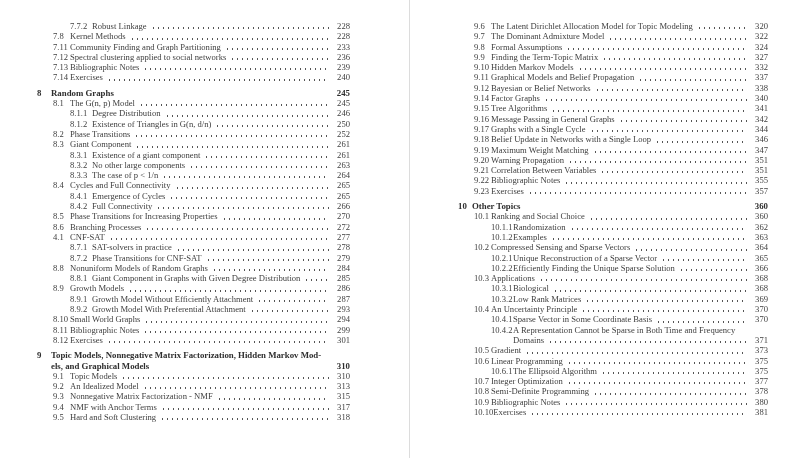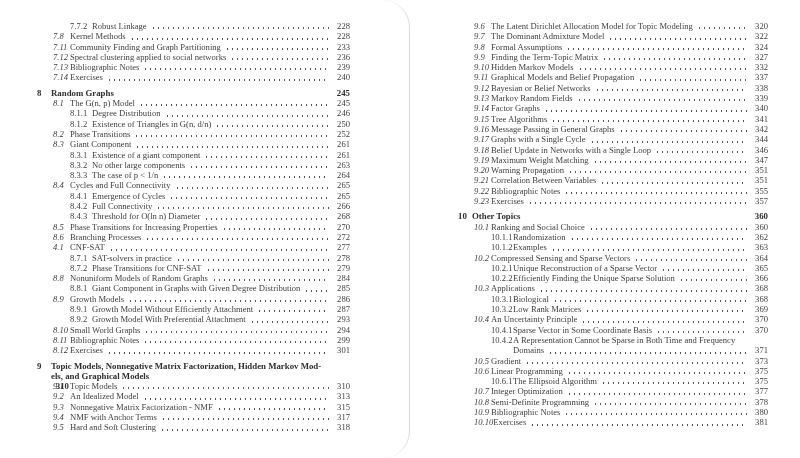--- a/index.html
+++ b/index.html
@@ -21,21 +21,20 @@
     height: 100%;
   }
   .page {
     box-sizing: border-box;
     height: 100%;
     background: var(--page-bg, #ffffff);
   }
   .page-left {
     width: 410px;
     border-right: 1px solid var(--divider, #dcdcdc);
-    border-radius: 27px;
   }
   .page-right {
     width: 389px;
   }
   .toc {
     box-sizing: border-box;
     padding-top: 21px;
   }
   .page-left .toc {
     margin-left: 37px;
@@ -54,30 +53,30 @@
     color: var(--text, #404040);
     white-space: nowrap;
   }
   .row.chapter, .row.chapter_cont {
     font-weight: bold;
     font-size: 8.8px;
     color: var(--heading, #2e2e2e);
   }
   .row.chapter { margin-top: 5px; }
   .row.chapter      { padding-left: 0; }
-  .row.chapter_cont { padding-left: 14px; flex-direction: column; }
+  .row.chapter_cont { padding-left: 14px; }
   .row.section      { padding-left: 16px; }
   .row.subsection   { padding-left: 33px; }
   .row.subsection_cont { padding-left: 55px; justify-content: center; }
   .num {
     flex: 0 0 auto;
     white-space: nowrap;
   }
   .chapter .num    { min-width: 14px; }
-  .section .num    { min-width: 17px; font-style: italic; }
+  .section .num    { min-width: 17px; }
   .subsection .num { min-width: 22px; }
   .title {
     flex: 0 0 auto;
     white-space: nowrap;
   }
   .dots {
     flex: 1 1 0;
     min-width: 0;
     align-self: stretch;
     margin: 0 3px 2px 4px;
@@ -201,26 +200,20 @@
             <span class="title">Emergence of Cycles</span>
             <span class="dots"></span>
             <span class="page-num">265</span>
           </div>
           <div class="row subsection">
             <span class="num">8.4.2</span>
             <span class="title">Full Connectivity</span>
             <span class="dots"></span>
             <span class="page-num">266</span>
           </div>
-          <div class="row subsection">
-            <span class="num">8.4.3</span>
-            <span class="title">Threshold for O(ln n) Diameter</span>
-            <span class="dots"></span>
-            <span class="page-num">268</span>
-          </div>
           <div class="row section">
             <span class="num">8.5</span>
             <span class="title">Phase Transitions for Increasing Properties</span>
             <span class="dots"></span>
             <span class="page-num">270</span>
           </div>
           <div class="row section">
             <span class="num">8.6</span>
             <span class="title">Branching Processes</span>
             <span class="dots"></span>
@@ -369,26 +362,20 @@
             <span class="num">9.11</span>
             <span class="title">Graphical Models and Belief Propagation</span>
             <span class="dots"></span>
             <span class="page-num">337</span>
           </div>
           <div class="row section">
             <span class="num">9.12</span>
             <span class="title">Bayesian or Belief Networks</span>
             <span class="dots"></span>
             <span class="page-num">338</span>
-          </div>
-          <div class="row section">
-            <span class="num">9.13</span>
-            <span class="title">Markov Random Fields</span>
-            <span class="dots"></span>
-            <span class="page-num">339</span>
           </div>
           <div class="row section">
             <span class="num">9.14</span>
             <span class="title">Factor Graphs</span>
             <span class="dots"></span>
             <span class="page-num">340</span>
           </div>
           <div class="row section">
             <span class="num">9.15</span>
             <span class="title">Tree Algorithms</span>

